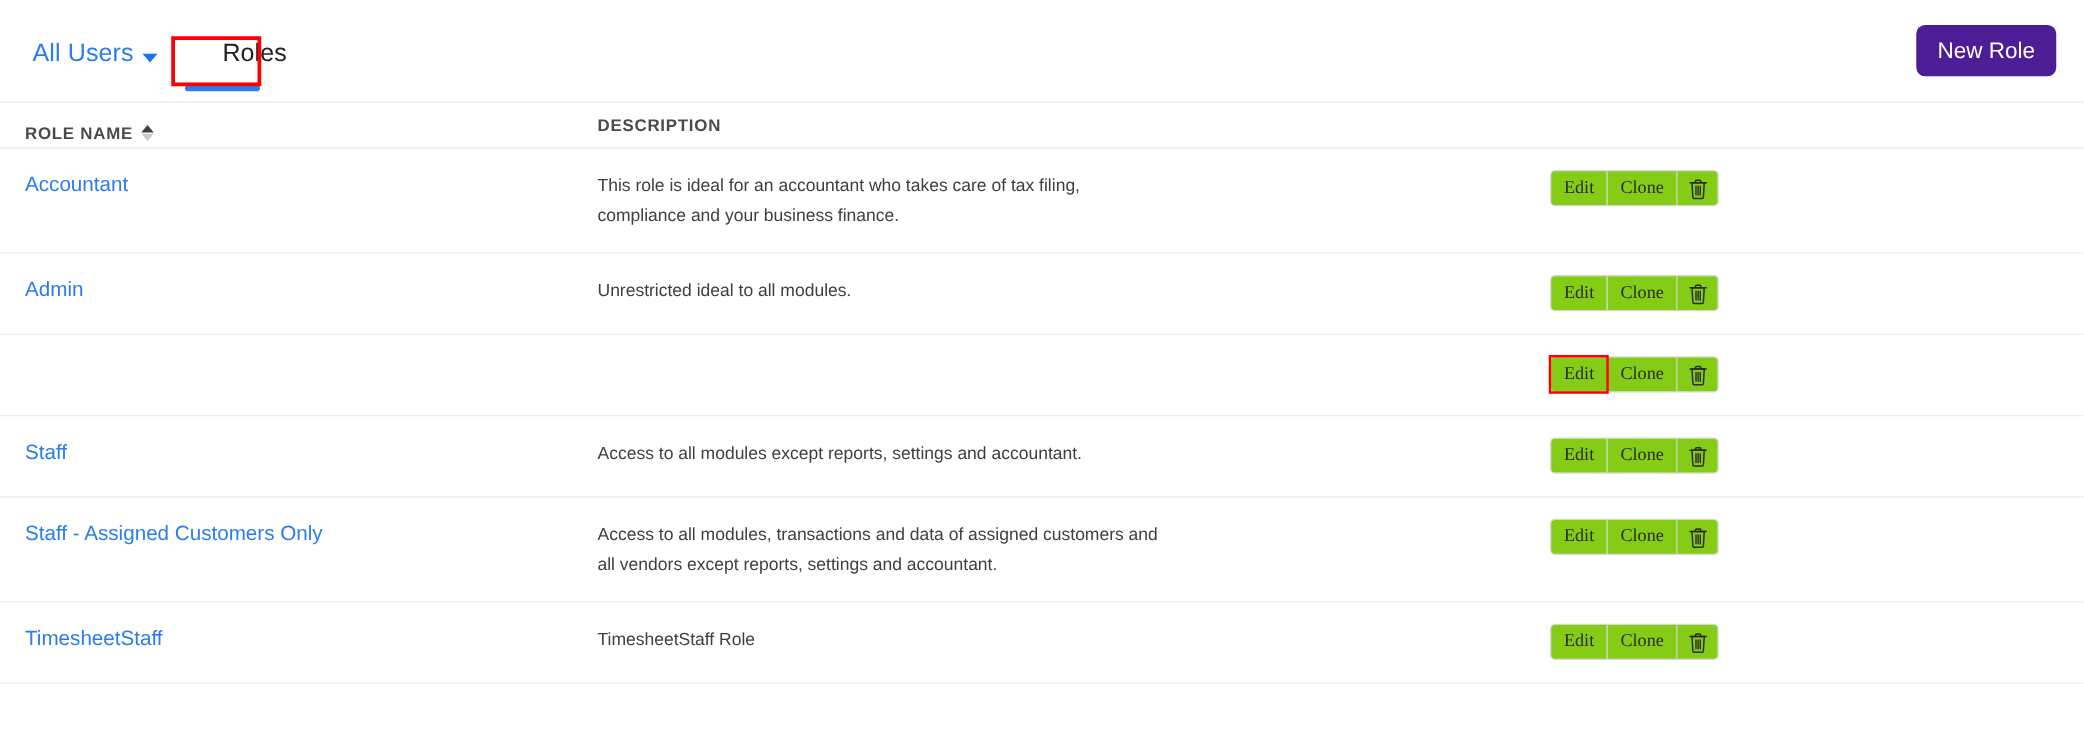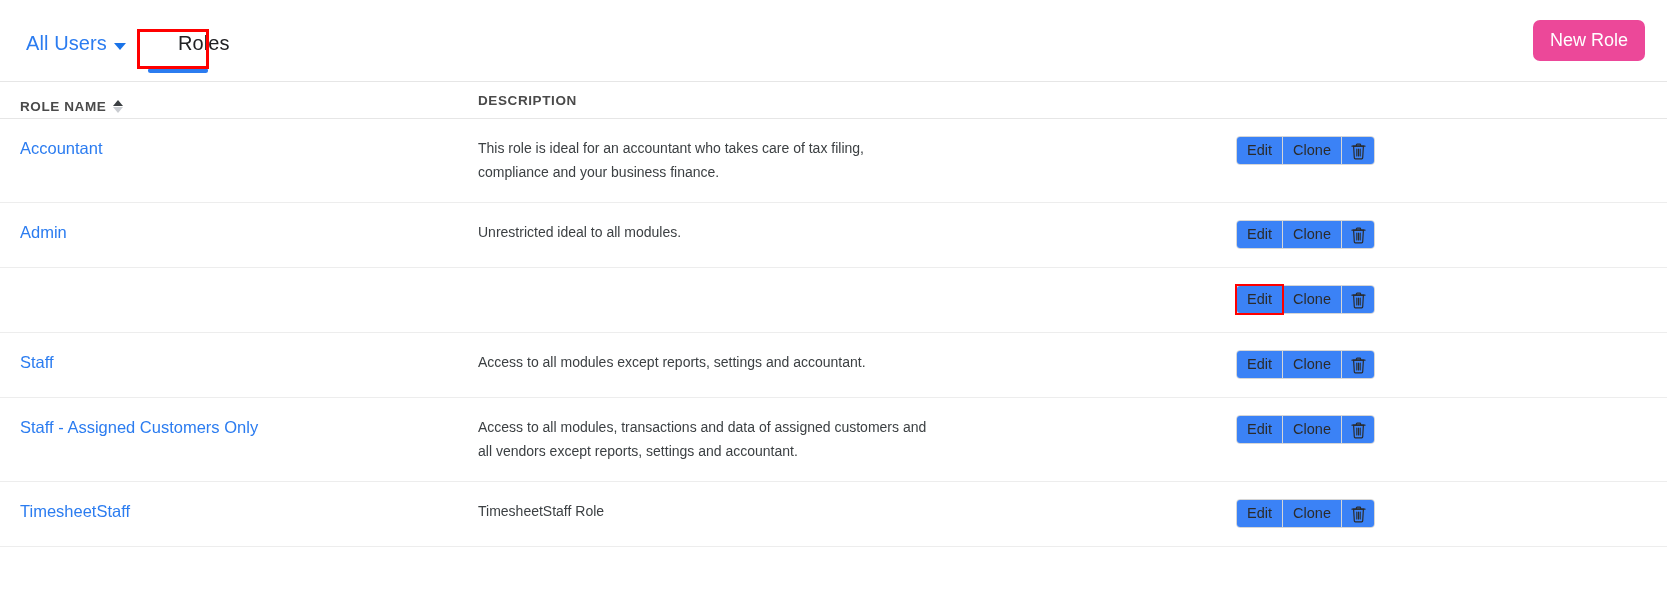--- a/index.html
+++ b/index.html
@@ -91,21 +91,21 @@
     width: 60px;
     height: 5px;
     border-radius: 3px;
     background: #2b7cf0;
     z-index: 4;
   }
 
   .spacer { flex: 1 1 auto; }
 
   .new-role-btn {
-    background: #ec4899;
+    background: #4c1d95;
     color: #ffffff;
     font-size: 18px;
     border: none;
     border-radius: 7px;
     padding: 11px 17px 12px 17px;
     cursor: pointer;
     font-family: "Liberation Sans", sans-serif;
     line-height: 1;
     white-space: nowrap;
   }
@@ -193,24 +193,24 @@
   .btn-group {
     display: inline-flex;
     border: 1px solid #d6d6d6;
     border-radius: 4px;
     overflow: visible;
     background: #f8f9fa;
     position: relative;
   }
 
   .gbtn {
-    font-family: Liberation Sans, sans-serif;
+    font-family: Liberation Serif, serif;
     font-size: 14.5px;
     color: #2b2b2b;
-    background: #3b82f6;
+    background: #84cc16;
     border: none;
     border-right: 1px solid #d6d6d6;
     padding: 4px 10px 5px 10px;
     cursor: pointer;
     line-height: 18px;
     position: relative;
   }
   .gbtn:last-child { border-right: none; }
 
   .gbtn.edit  { border-radius: 3px 0 0 3px; min-width: 38px; }

